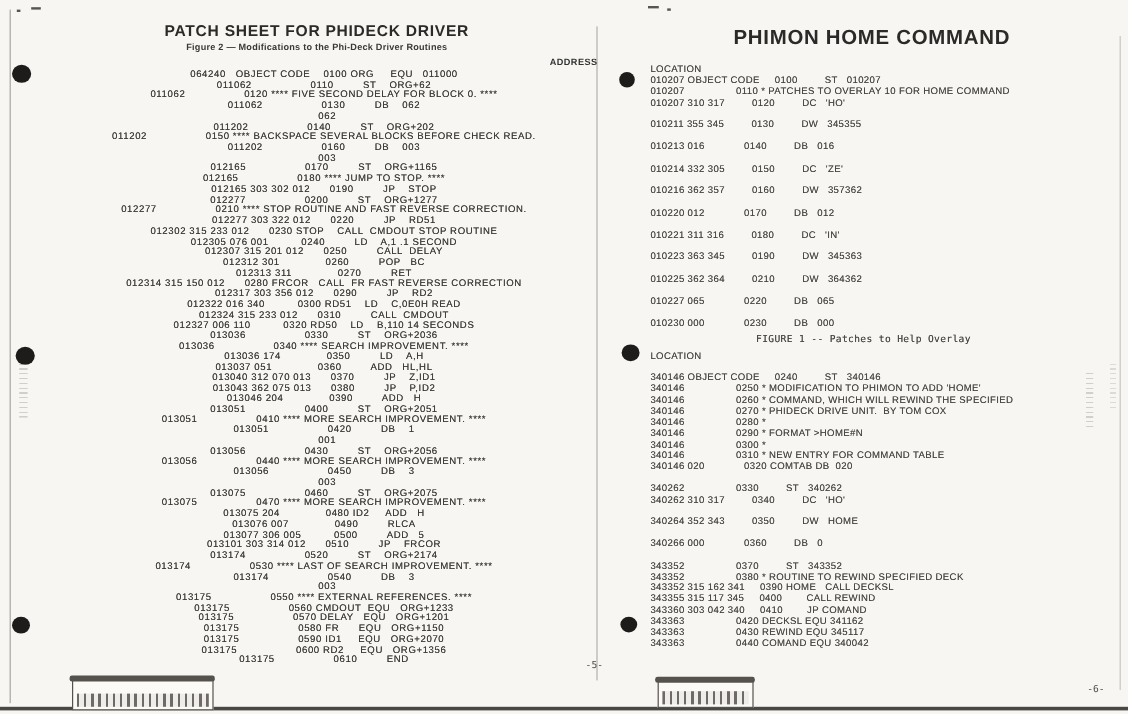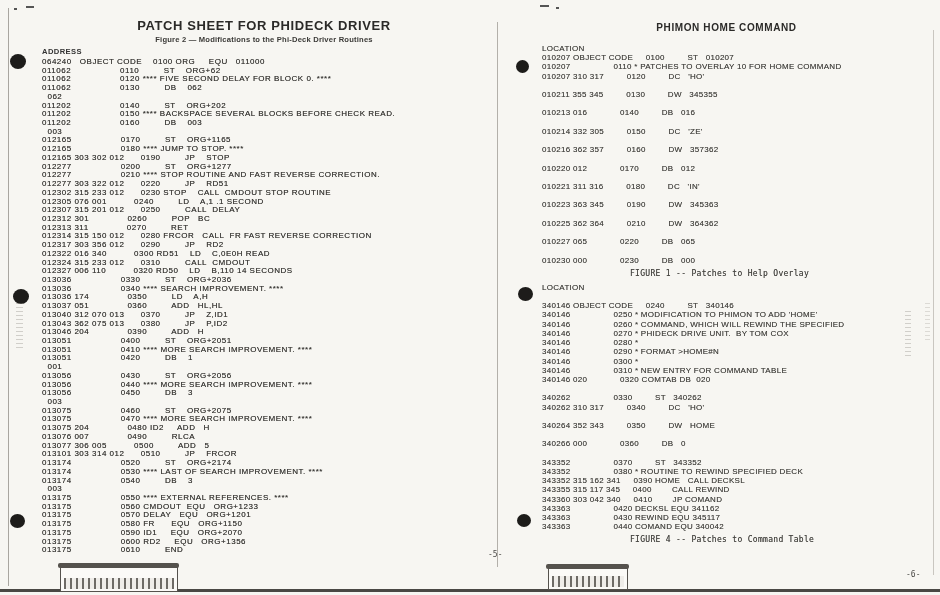--- a/index.html
+++ b/index.html
@@ -22,28 +22,28 @@
 
   .page { position:absolute; top:14px; }
   .page-left  { left:30px;  width:468px; height:560px; }
   .page-right { left:520px; width:413px; height:560px; }
 
   .lp-title { text-align:center; margin-top:4px; font-family:"Liberation Sans", sans-serif;
               font-weight:bold; font-size:13px; letter-spacing:.6px; color:#2b2a28; }
   .lp-subtitle { text-align:center; margin-top:2px; font-family:"Liberation Sans", sans-serif;
               font-weight:bold; font-size:7.6px; letter-spacing:.2px; color:#3a3936; }
   .lp-colhdr { margin:3px 0 0 12px; font-family:"Liberation Sans", sans-serif;
-              font-weight:bold; font-size:7.6px; color:#333; letter-spacing:.4px; }
+              font-weight:bold; font-size:7.6px; color:#333; letter-spacing:.4px;text-align:right; }
 
   .rp-title { text-align:center; margin-top:8px; font-family:"Liberation Sans", sans-serif;
-              font-weight:bold; font-size:10px; letter-spacing:.6px; color:#2b2a28; }
+              font-weight:bold; font-size:17px; letter-spacing:.6px; color:#2b2a28; }
 
   pre.listing { font-family:Liberation Sans, sans-serif; white-space:pre; }
   .lp-listing { margin:2px 0 0 12px; font-size:8px; line-height:8.72px; letter-spacing:.5px;
-                color:#3c3b38; text-shadow:0 0 .5px rgba(55,54,50,.75); }
+                color:#3c3b38; text-shadow:0 0 .5px rgba(55,54,50,.75);text-align:center; }
   .rp-listing { margin:0 0 0 22px; font-size:8px; line-height:9.2px; letter-spacing:.3px;
                 color:#454440; text-shadow:0 0 .3px rgba(60,59,55,.6); }
   .rp-listing.first { margin-top:11px; }
   .caption { margin:4px 0 5px 110px; font-size:8px; letter-spacing:.3px; color:#454440;
              font-family:"DejaVu Sans Mono", monospace; text-shadow:0 0 .3px rgba(60,59,55,.6); }
 
   .pageno { position:absolute; font-size:8px; color:#4a4946; font-family:"DejaVu Sans Mono", monospace; }
   .lp-pageno { left:458px; top:536px; }
   .rp-pageno { left:386px; top:556px; }
 
@@ -198,21 +198,20 @@
 340266 000             0360         DB   0
 
 343352                 0370         ST   343352
 343352                 0380 * ROUTINE TO REWIND SPECIFIED DECK
 343352 315 162 341     0390 HOME   CALL DECKSL
 343355 315 117 345     0400        CALL REWIND
 343360 303 042 340     0410        JP COMAND
 343363                 0420 DECKSL EQU 341162
 343363                 0430 REWIND EQU 345117
 343363                 0440 COMAND EQU 340042</pre>
-    <div class="caption">FIGURE 4 -- Patches to Command Table</div>
     <div class="pageno rp-pageno">-6-</div>
   </div>
 
   <div class="artifact a-left">
     <div class="bar"></div>
       <div class="stripes"></div>
   </div>
   <div class="artifact a-right">
     <div class="bar"></div>
       <div class="stripes"></div>

